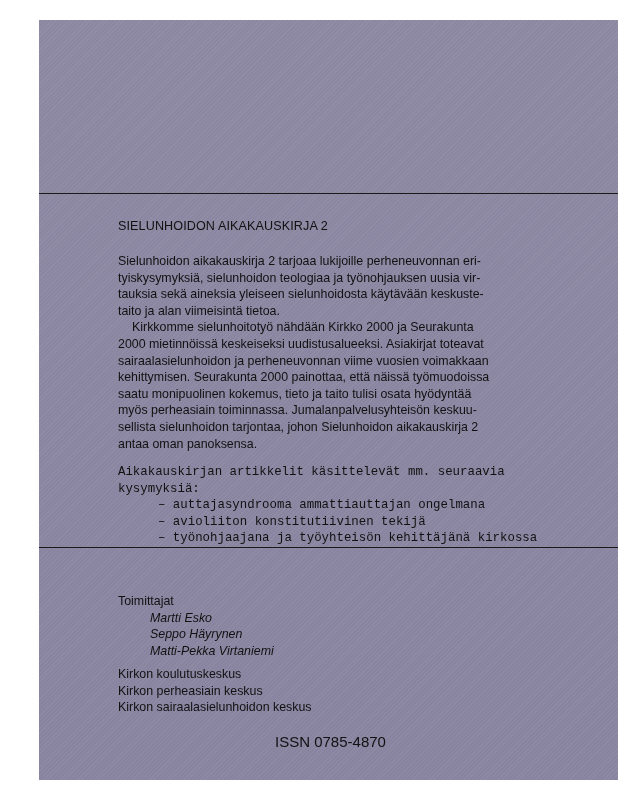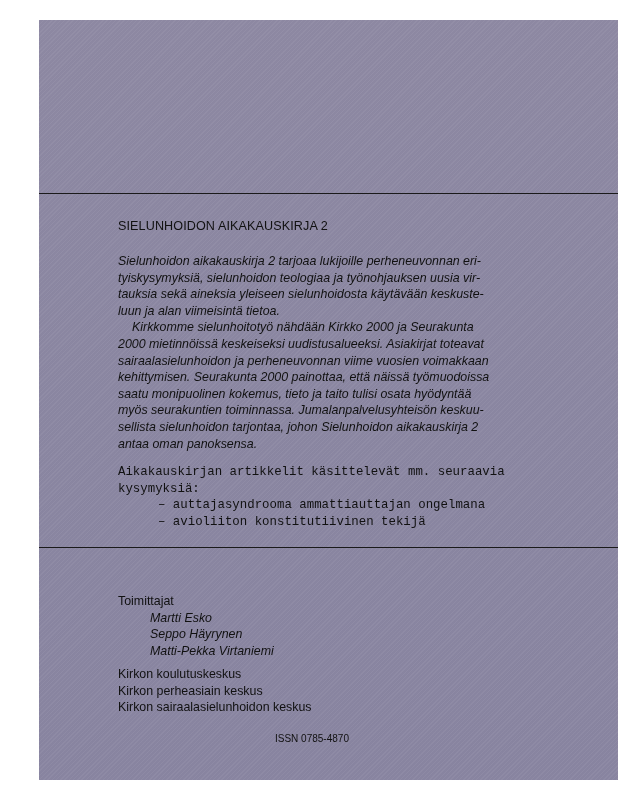--- a/index.html
+++ b/index.html
@@ -14,61 +14,62 @@
         repeating-linear-gradient(135deg, rgba(255,255,255,0.05) 0 1px, rgba(0,0,0,0) 1px 3px),
         linear-gradient(180deg, #8d88a2 0%, #8a86a1 50%, #8884a0 100%);
       color: #111111;
     }
     .rule { position: absolute; left: 0; width: 100%; height: 1px; background: #1a1a1a; }
     .rule.top { top: 173px; }
     .rule.bottom { top: 527px; }
     .content { position: absolute; left: 79px; font-size: 12.4px; line-height: 16.6px; }
     .title { position: absolute; left: 79px; top: 199px; font-size: 12.6px; letter-spacing: 0.1px; }
     .intro { top: 233px; width: 440px; }
-    .para { margin: 0; font-style: italic; }
+    .para { margin: 0; }
     .list-intro { top: 444px; width: 440px; font-family: Liberation Mono, monospace; }
     .list { margin: 0; padding: 0; list-style: none; }
     .list li { padding-left: 40px; }
     .editors { top: 573px; }
     .editors .name { padding-left: 32px; font-style: italic; }
     .orgs { top: 646px; }
-    .issn { position: absolute; left: 236px; top: 713px; font-size: 10px; }
+    .issn { position: absolute; left: 236px; top: 713px; font-size: 15px; }
   </style>
 </head>
 <body>
 
 <div class="cover">
   <div class="rule top"></div>
 
   <div class="title">SIELUNHOIDON AIKAKAUSKIRJA 2</div>
 
   <div class="content intro">
     <p class="para">
       <span style="display:block">Sielunhoidon aikakauskirja 2 tarjoaa lukijoille perheneuvonnan eri-</span>
       <span style="display:block">tyiskysymyksiä, sielunhoidon teologiaa ja työnohjauksen uusia vir-</span>
       <span style="display:block">tauksia sekä aineksia yleiseen sielunhoidosta käytävään keskuste-</span>
-      <span style="display:block">luun ja alan viimeisintä tietoa.</span>
+      <span style="display:block">taito ja alan viimeisintä tietoa.</span>
     </p>
     <p class="para">
       <span style="display:block; padding-left:14px">Kirkkomme sielunhoitotyö nähdään Kirkko 2000 ja Seurakunta</span>
       <span style="display:block">2000 mietinnöissä keskeiseksi uudistusalueeksi. Asiakirjat toteavat</span>
       <span style="display:block">sairaalasielunhoidon ja perheneuvonnan viime vuosien voimakkaan</span>
       <span style="display:block">kehittymisen. Seurakunta 2000 painottaa, että näissä työmuodoissa</span>
       <span style="display:block">saatu monipuolinen kokemus, tieto ja taito tulisi osata hyödyntää</span>
-      <span style="display:block">myös seurakuntien toiminnassa. Jumalanpalvelusyhteisön keskuu-</span>
+      <span style="display:block">myös perheasiain toiminnassa. Jumalanpalvelusyhteisön keskuu-</span>
       <span style="display:block">sellista sielunhoidon tarjontaa, johon Sielunhoidon aikakauskirja 2</span>
       <span style="display:block">antaa oman panoksensa.</span>
     </p>
   </div>
 
   <div class="content list-intro">
     <div>Aikakauskirjan artikkelit käsittelevät mm. seuraavia kysymyksiä:</div>
     <ul class="list">
       <li>– auttajasyndrooma ammattiauttajan ongelmana</li>
       <li>– avioliiton konstitutiivinen tekijä</li>
+      <li>– työnohjaajana ja työyhteisön kehittäjänä kirkossa</li>
     </ul>
   </div>
 
   <div class="rule bottom"></div>
 
   <div class="content editors">
     <div>Toimittajat</div>
     <div class="name">Martti Esko</div>
     <div class="name">Seppo Häyrynen</div>
     <div class="name">Matti-Pekka Virtaniemi</div>

